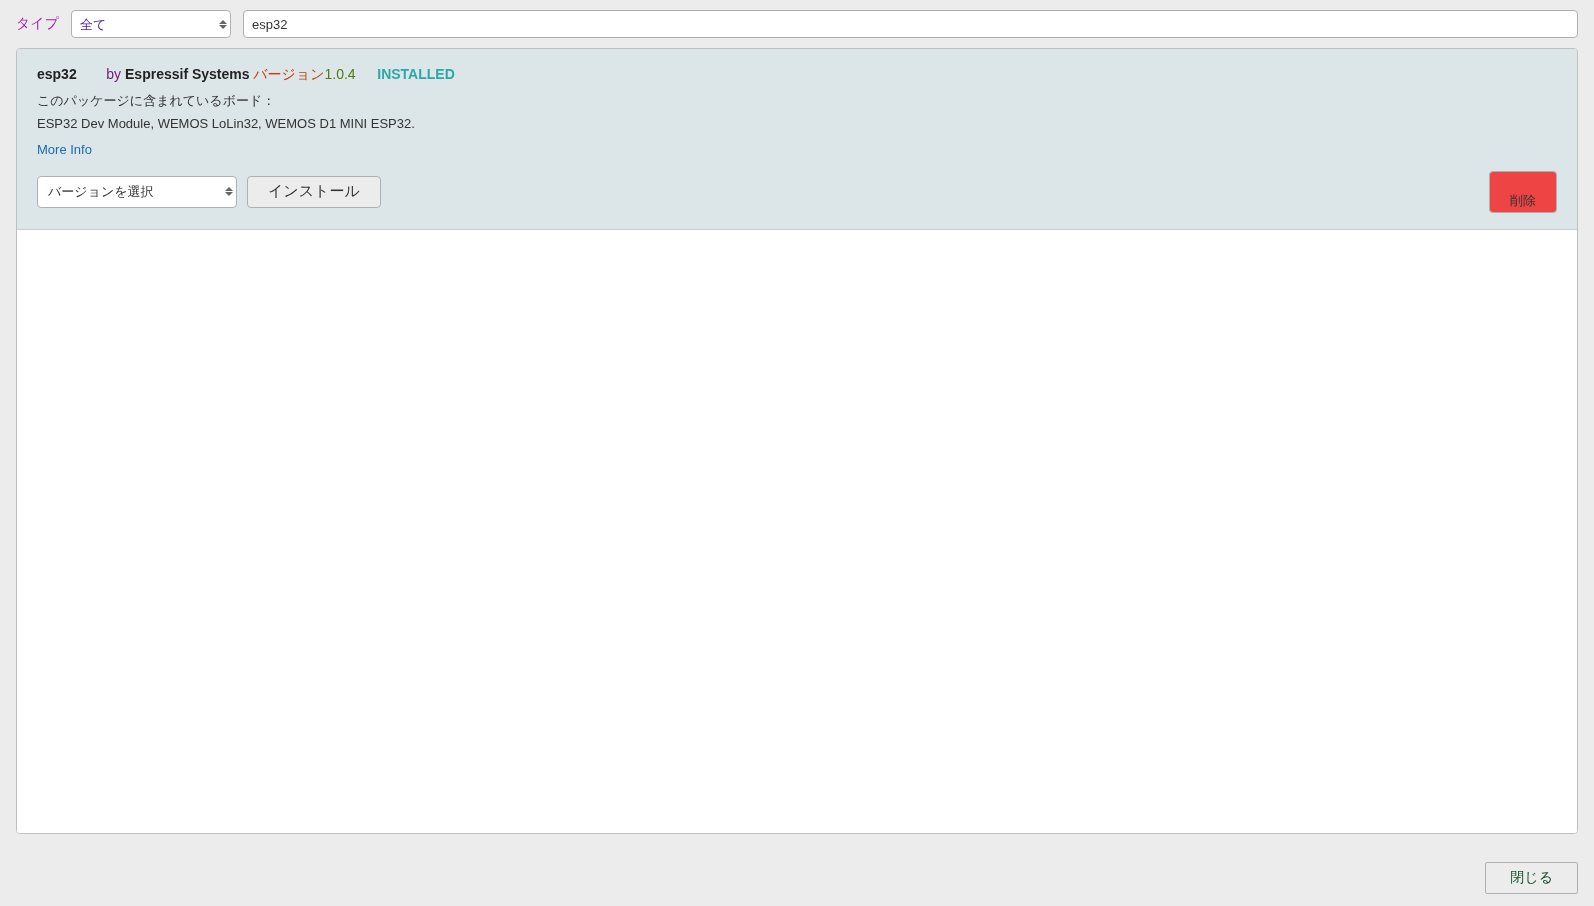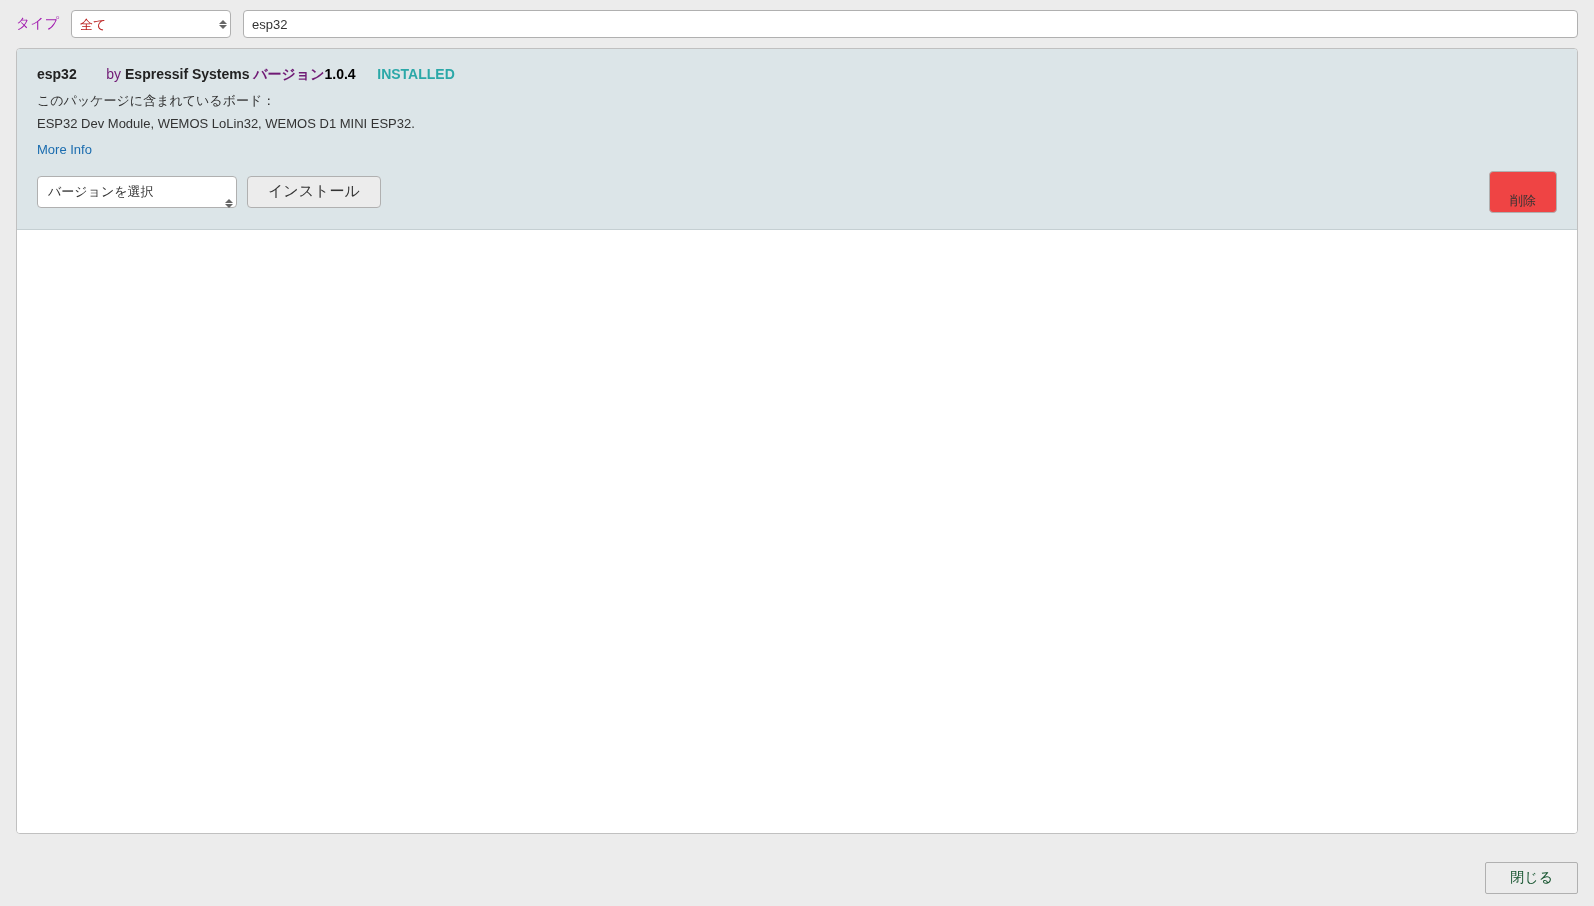--- a/index.html
+++ b/index.html
@@ -90,21 +90,21 @@
     }
 
     .type-select {
       appearance: none;
       -webkit-appearance: none;
       background: #fff;
       border: 1px solid #b0b0b0;
       border-radius: 4px;
       padding: 4px 28px 4px 8px;
       font-size: 13px;
-      color: #b91c1c;
+      color: #4c1d95;
       width: 160px;
       height: 28px;
       cursor: pointer;
     }
 
     .select-arrow {
       position: absolute;
       right: 4px;
       pointer-events: none;
       display: flex;
@@ -176,28 +176,27 @@
     }
 
     .pkg-author {
       font-weight: bold;
       font-size: 14px;
       color: #222;
     }
 
     .pkg-version-label {
       font-size: 14px;
-      color: #701a75;
-      font-weight: bold;
+      color: #c2410c;
     }
 
     .pkg-version {
-      font-weight: bold;
-      font-size: 14px;
-      color: #000000;
+      font-weight: normal;
+      font-size: 14px;
+      color: #4d7c0f;
     }
 
     .pkg-installed {
       font-weight: bold;
       font-size: 14px;
       color: #2ba8a8;
       margin-left: 18px;
     }
 
     .pkg-description {
@@ -225,21 +224,21 @@
 
     .pkg-actions {
       display: flex;
       align-items: center;
       gap: 10px;
     }
 
     .version-select-wrapper {
       position: relative;
       display: inline-flex;
-      align-items: flex-end;
+      align-items: center;
     }
 
     .version-select {
       appearance: none;
       -webkit-appearance: none;
       background: #fff;
       border: 1px solid #b0b0b0;
       border-radius: 4px;
       padding: 4px 28px 4px 10px;
       font-size: 13px;

